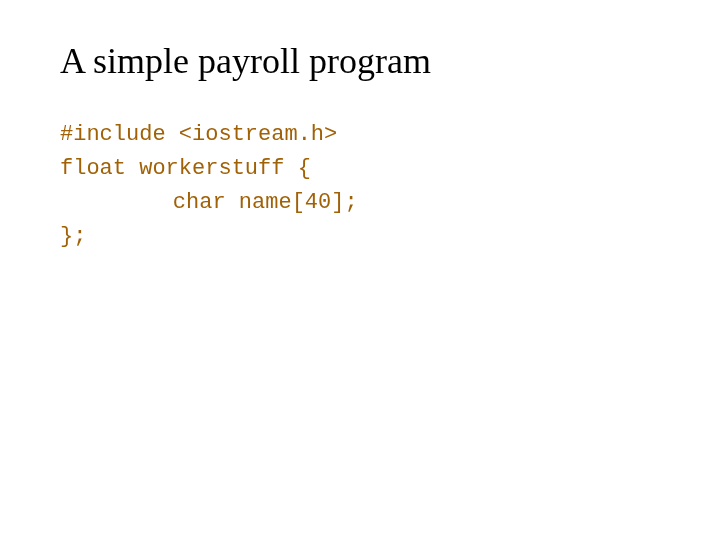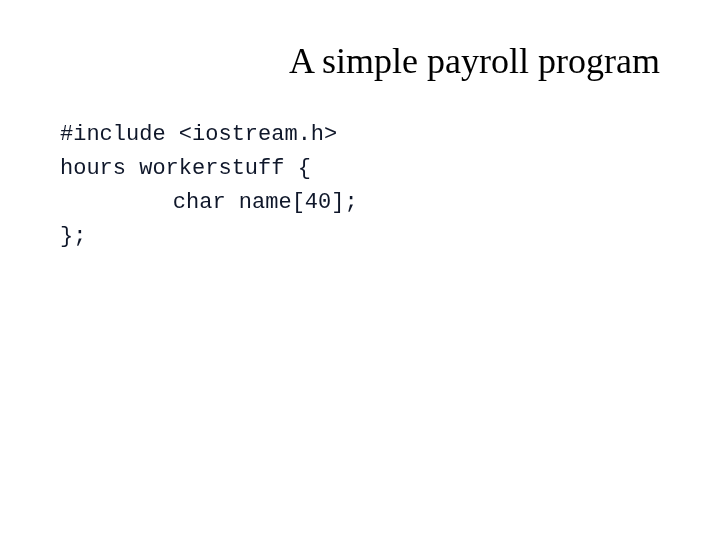--- a/index.html
+++ b/index.html
@@ -22,46 +22,46 @@
       background: #ffffff;
       display: flex;
       flex-direction: column;
       padding: 40px 60px;
     }
 
     .title {
       font-size: 36px;
       font-weight: normal;
       color: #000000;
-      text-align: right;
+      text-align: left;
       margin-bottom: 36px;
       font-family: 'Times New Roman', Times, serif;
     }
 
     .code-block {
       font-family: 'Courier New', Courier, monospace;
       font-size: 22px;
-      color: #0f172a;
+      color: #a16207;
       line-height: 1.55;
     }
 
     .code-line {
       display: block;
       white-space: pre;
     }
 
     .indent1 {
       padding-left: 60px;
     }
   </style>
 </head>
 <body>
 
 <div class="slide">
   <h1 class="title">A simple payroll program</h1>
 
   <div class="code-block">
     <span class="code-line">#include &lt;iostream.h&gt;</span>
-    <span class="code-line">hours workerstuff {</span>
+    <span class="code-line">float workerstuff {</span>
     <span class="code-line indent1">    char name[40];</span>
     <span class="code-line">};</span>
   </div>
 </div>
 
 </body></html>

